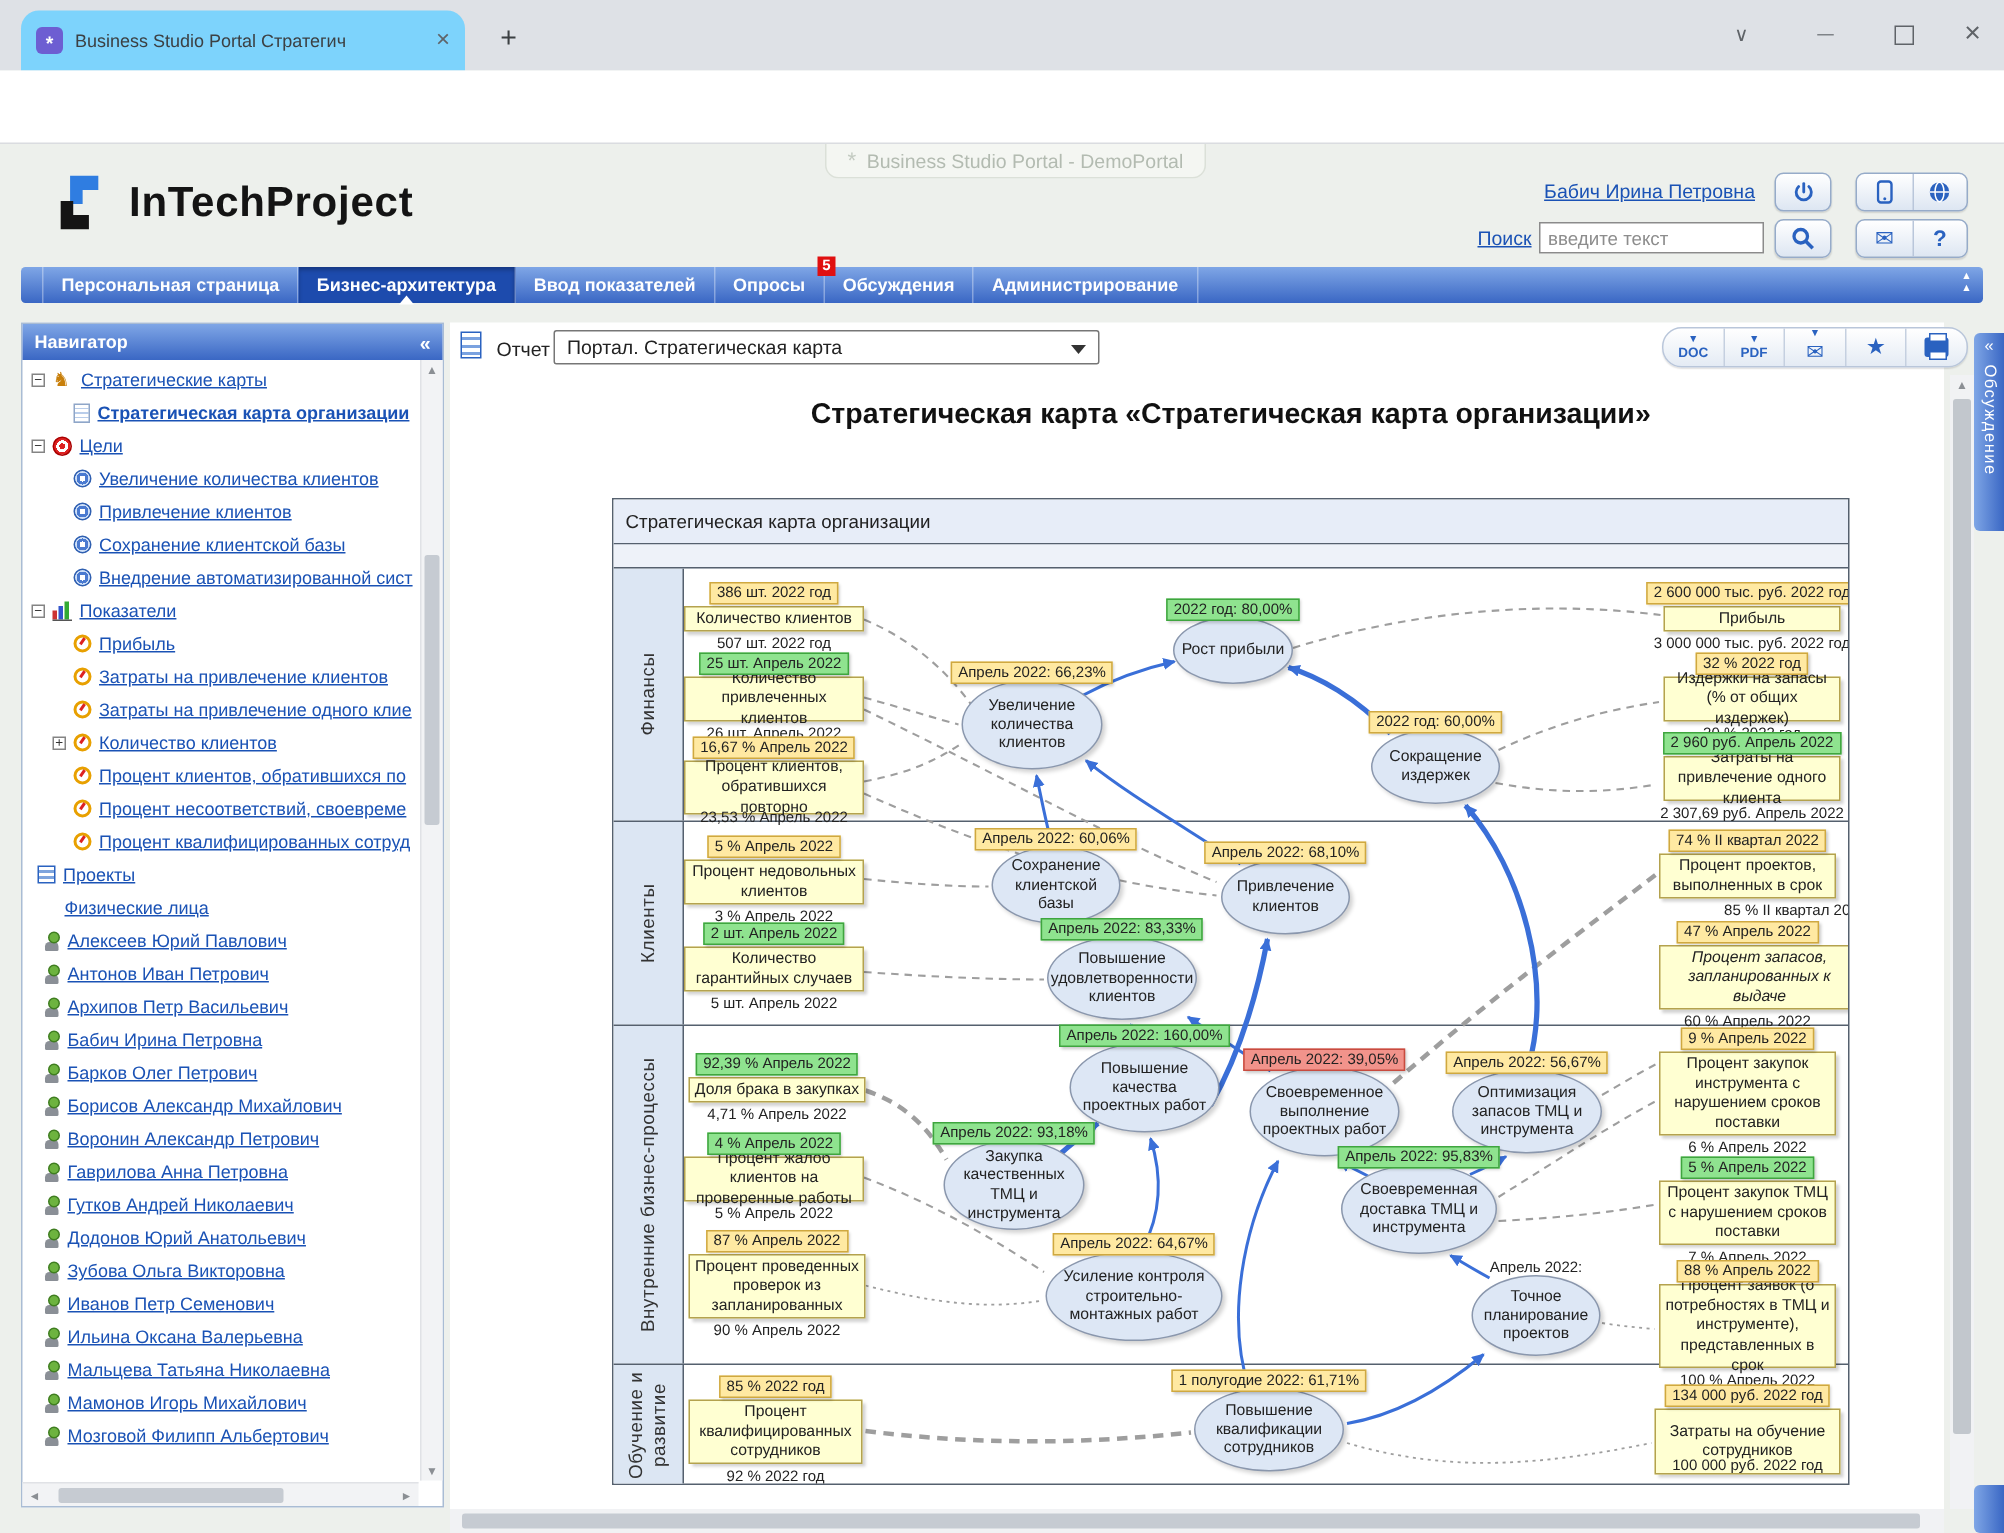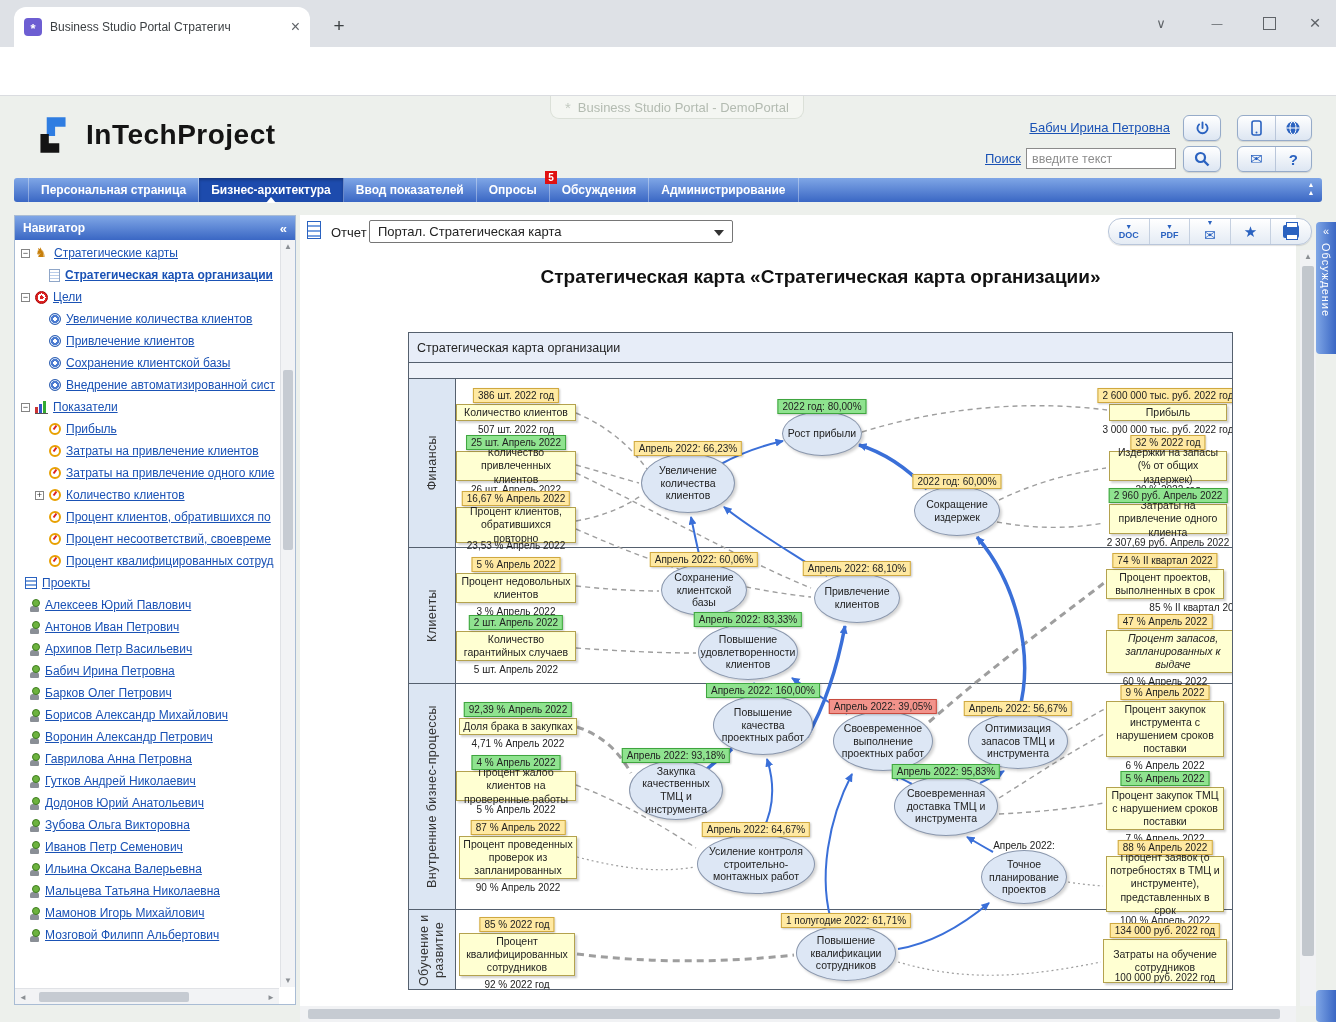--- a/index.html
+++ b/index.html
@@ -2,21 +2,21 @@
 <html><head>
 <meta charset="utf-8">
 <style>
   *{margin:0;padding:0;box-sizing:border-box}
   html,body{width:1336px;height:1022px;overflow:hidden}
   body{font-family:"Liberation Sans","DejaVu Sans",sans-serif;position:relative;background:#edf0ec;color:#222}
   a{text-decoration:underline;color:#1a52b5;cursor:pointer}
 
   
   .tabstrip{position:absolute;left:0;top:0;width:1336px;height:47px;background:#dee1e6}
-  .btab{position:absolute;left:14px;top:7px;width:296px;height:40px;background:#ffffff;border-radius:12px 12px 0 0;display:flex;align-items:center;padding:0 10px;gap:8px}
+  .btab{position:absolute;left:14px;top:7px;width:296px;height:40px;background:#7dd3fc;border-radius:12px 12px 0 0;display:flex;align-items:center;padding:0 10px;gap:8px}
   .favicon{width:18px;height:18px;border-radius:4px;background:#6d5ed2;color:#fff;font-size:13px;font-weight:bold;display:flex;align-items:center;justify-content:center;flex:none}
   .favicon::before{content:"*";margin-top:3px}
   .btab-title{font-size:12px;color:#3c4043;white-space:nowrap;overflow:hidden;flex:1}
   .btab-close{color:#5f6368;font-size:14px;flex:none;cursor:pointer}
   .btab-close::before{content:"×";font-size:16px}
   .newtab{position:absolute;left:326px;top:13px;width:26px;height:26px;color:#3c4043;font-size:19px;text-align:center;line-height:26px;cursor:pointer}
   .newtab::before{content:"+"}
   .winctl{position:absolute;top:10px;display:flex;align-items:center;justify-content:center;width:30px;height:26px;color:#5f6368;font-size:15px;cursor:pointer}
   .wc-chev{right:160px}.wc-chev::before{content:"∨";font-size:13px}
   .wc-min{right:104px}.wc-min::before{content:"—";font-size:11px}
@@ -338,20 +338,23 @@
         <a class="slink">Процент несоответствий, своевреме</a>
       </div>
       <div class="trow" style="padding-left: 32px;">
         <span class="tico ic-gauge"></span>
         <a class="slink">Процент квалифицированных сотруд</a>
       </div>
       <div class="trow" style="padding-left: 8px;">
         <span class="tico ic-proj"></span>
         <a class="slink">Проекты</a>
       </div>
+      <div class="trow" style="padding-left: 26px;">
+        <a class="slink">Физические лица</a>
+      </div>
       <div class="trow" style="padding-left: 12px;">
         <span class="tico ic-person"></span>
         <a class="slink">Алексеев Юрий Павлович</a>
       </div>
       <div class="trow" style="padding-left: 12px;">
         <span class="tico ic-person"></span>
         <a class="slink">Антонов Иван Петрович</a>
       </div>
       <div class="trow" style="padding-left: 12px;">
         <span class="tico ic-person"></span>

